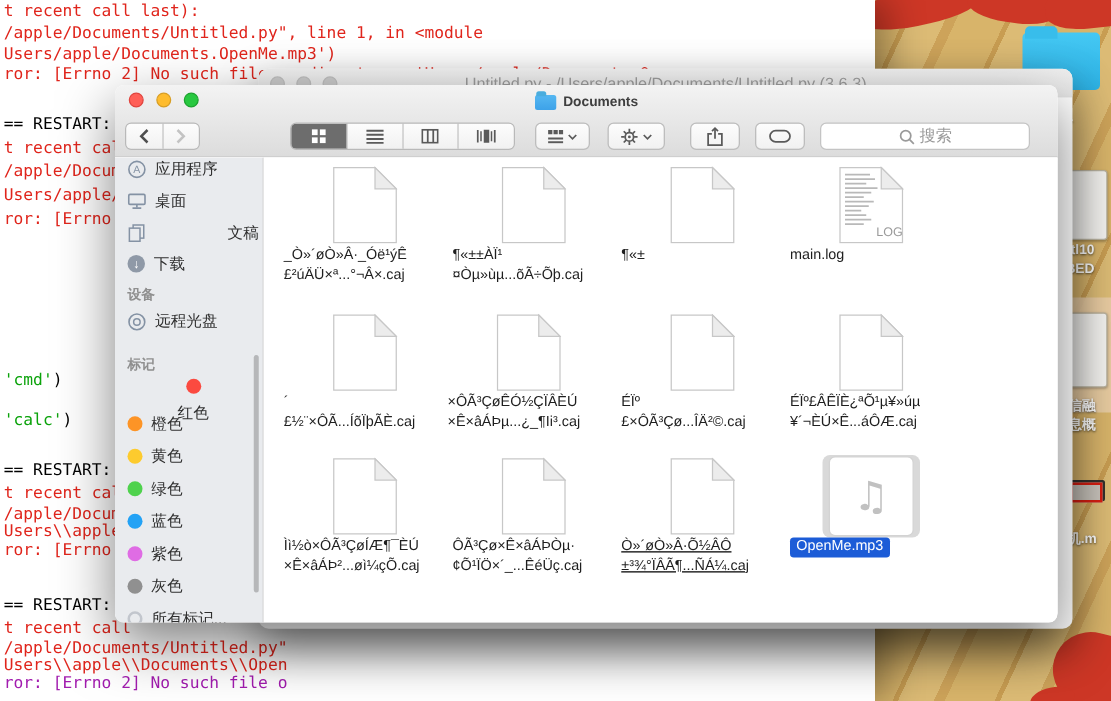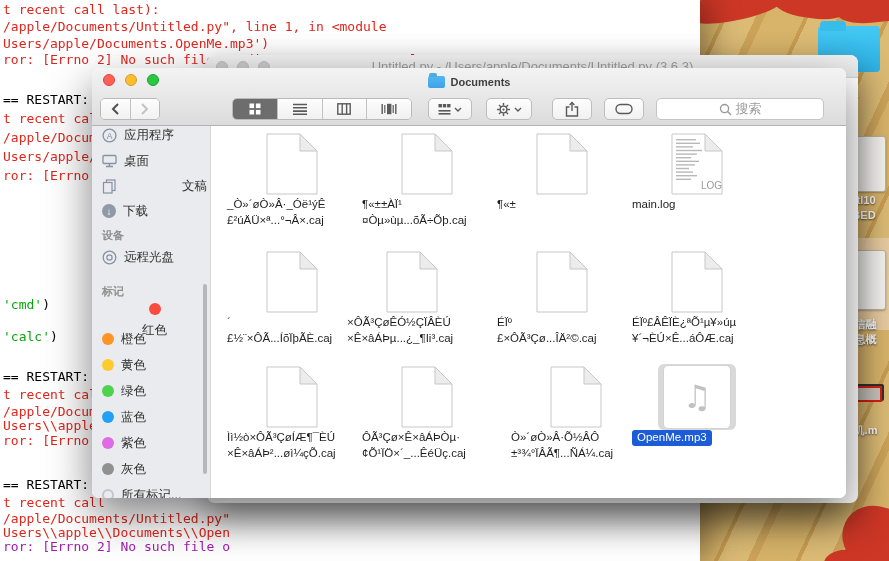--- a/index.html
+++ b/index.html
@@ -421,21 +421,21 @@
             <svg width="52" height="62" viewBox="0 0 52 62">
               <path d="M1 1 H34 L51 18 V61 H1 Z" fill="#ffffff" stroke="#c7c7c7"></path>
               <path d="M34 1 L51 18 H34 Z" fill="#ececec" stroke="#c7c7c7"></path>
             </svg>
           </div>
           <div class="file-label">
             <div>´</div>
             <div>£½¨×ÔÃ...ÍõÏþÃÈ.caj</div>
           </div>
         </div>
-        <div class="cell" style="left: 136px; top: 123px;">
+        <div class="cell" style="left: 147px; top: 123px;">
           <div class="icon-wrap">
             <svg width="52" height="62" viewBox="0 0 52 62">
               <path d="M1 1 H34 L51 18 V61 H1 Z" fill="#ffffff" stroke="#c7c7c7"></path>
               <path d="M34 1 L51 18 H34 Z" fill="#ececec" stroke="#c7c7c7"></path>
             </svg>
           </div>
           <div class="file-label">
             <div>×ÔÃ³ÇøÊÓ½ÇÏÂÈÚ</div>
             <div>×Ê×âÁÞµ...¿_¶Ii³.caj</div>
           </div>
@@ -481,21 +481,21 @@
             <svg width="52" height="62" viewBox="0 0 52 62">
               <path d="M1 1 H34 L51 18 V61 H1 Z" fill="#ffffff" stroke="#c7c7c7"></path>
               <path d="M34 1 L51 18 H34 Z" fill="#ececec" stroke="#c7c7c7"></path>
             </svg>
           </div>
           <div class="file-label">
             <div>ÔÃ³Çø×Ê×âÁÞÒµ·</div>
             <div>¢Õ¹ÏÖ×´_...ÊéÜç.caj</div>
           </div>
         </div>
-        <div class="cell" style="left: 300px; top: 238px;">
+        <div class="cell" style="left: 286px; top: 238px; text-decoration: underline;">
           <div class="icon-wrap">
             <svg width="52" height="62" viewBox="0 0 52 62">
               <path d="M1 1 H34 L51 18 V61 H1 Z" fill="#ffffff" stroke="#c7c7c7"></path>
               <path d="M34 1 L51 18 H34 Z" fill="#ececec" stroke="#c7c7c7"></path>
             </svg>
           </div>
           <div class="file-label">
             <div>Ò»´øÒ»Â·Õ½ÂÔ</div>
             <div>±³¾°ÏÂÃ¶...ÑÁ¼.caj</div>
           </div>

